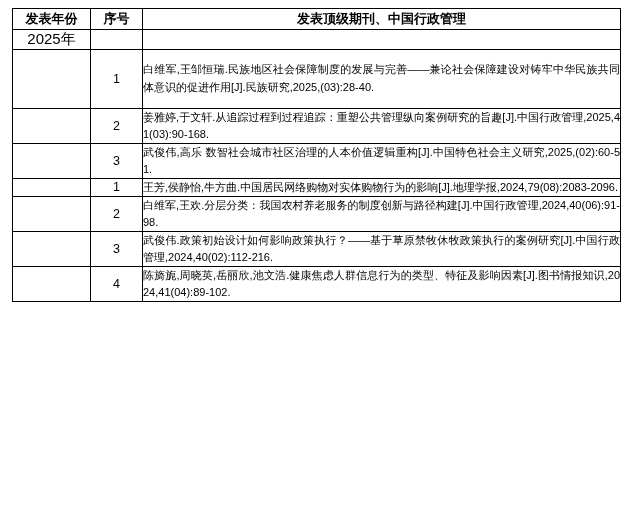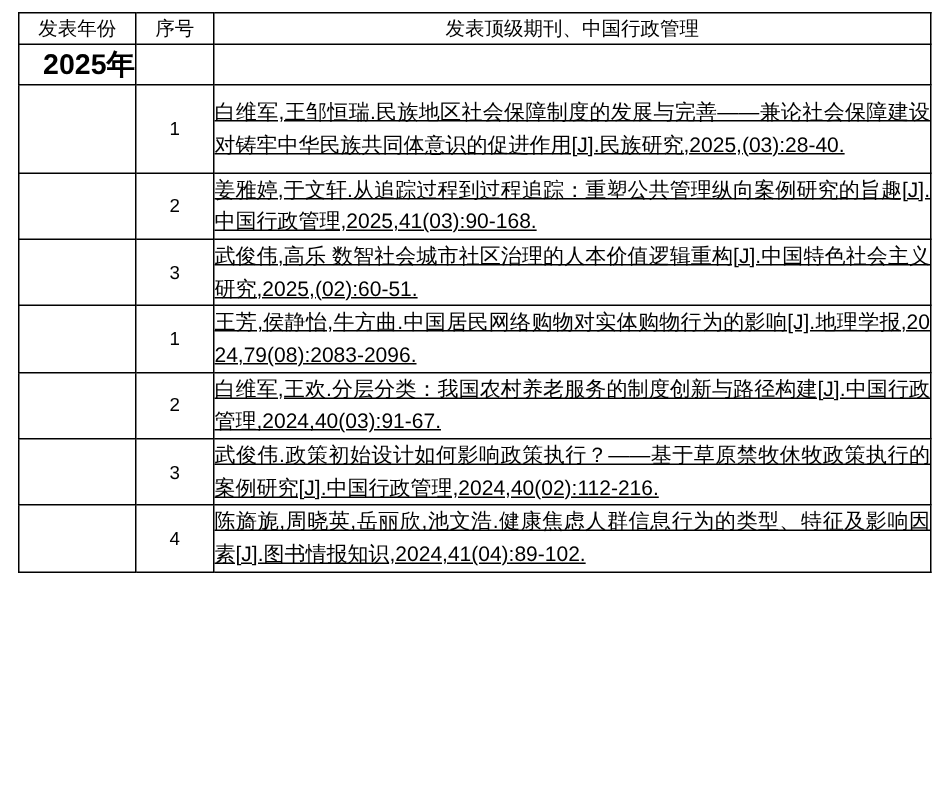--- a/index.html
+++ b/index.html
@@ -30,48 +30,47 @@
     border: 1px solid #000000;
     padding: 0;
     vertical-align: middle;
   }
   col.c-year { width: 78px; }
   col.c-no { width: 52px; }
   col.c-ref { width: 478px; }
 
   .hdr-cell {
     text-align: center;
-    font-weight: normal;
+    font-weight: bold;
     font-size: 13px;
     padding: 14px 4px;
     line-height: 1.5;
   }
   .year-cell {
-    font-weight: bold;
-    font-size: 19px;
+    font-weight: normal;
+    font-size: 15px;
     padding: 10px 0 10px 10px;
-    text-align: right;
+    text-align: center;
     vertical-align: middle;
   }
   .empty-cell {
     padding: 0;
   }
   .no-cell {
     text-align: center;
     font-size: 12.5px;
     vertical-align: middle;
   }
   .ref-cell {
-    font-size: 14px;
+    font-size: 11px;
     line-height: 1.55;
     padding: 5px 6px 5px 7px;
     text-align: justify;
     text-justify: inter-ideograph;
     word-break: break-all;
-    text-decoration: underline;
   }
   .row-tall td { height: 58px; }
 </style>
 </head>
 <body>
 
 <div class="page">
   <table class="pub-table">
     <colgroup>
       <col class="c-year">
@@ -109,21 +108,21 @@
 
 
       <tr>
         <td class="empty-cell"></td>
         <td class="no-cell">1</td>
         <td class="ref-cell">王芳,侯静怡,牛方曲.中国居民网络购物对实体购物行为的影响[J].地理学报,2024,79(08):2083-2096.</td>
       </tr>
       <tr>
         <td class="empty-cell"></td>
         <td class="no-cell">2</td>
-        <td class="ref-cell">白维军,王欢.分层分类：我国农村养老服务的制度创新与路径构建[J].中国行政管理,2024,40(03):91-67.</td>
+        <td class="ref-cell">白维军,王欢.分层分类：我国农村养老服务的制度创新与路径构建[J].中国行政管理,2024,40(06):91-98.</td>
       </tr>
       <tr>
         <td class="empty-cell"></td>
         <td class="no-cell">3</td>
         <td class="ref-cell">武俊伟.政策初始设计如何影响政策执行？——基于草原禁牧休牧政策执行的案例研究[J].中国行政管理,2024,40(02):112-216.</td>
       </tr>
       <tr>
         <td class="empty-cell"></td>
         <td class="no-cell">4</td>
         <td class="ref-cell">陈旖旎,周晓英,岳丽欣,池文浩.健康焦虑人群信息行为的类型、特征及影响因素[J].图书情报知识,2024,41(04):89-102.</td>

